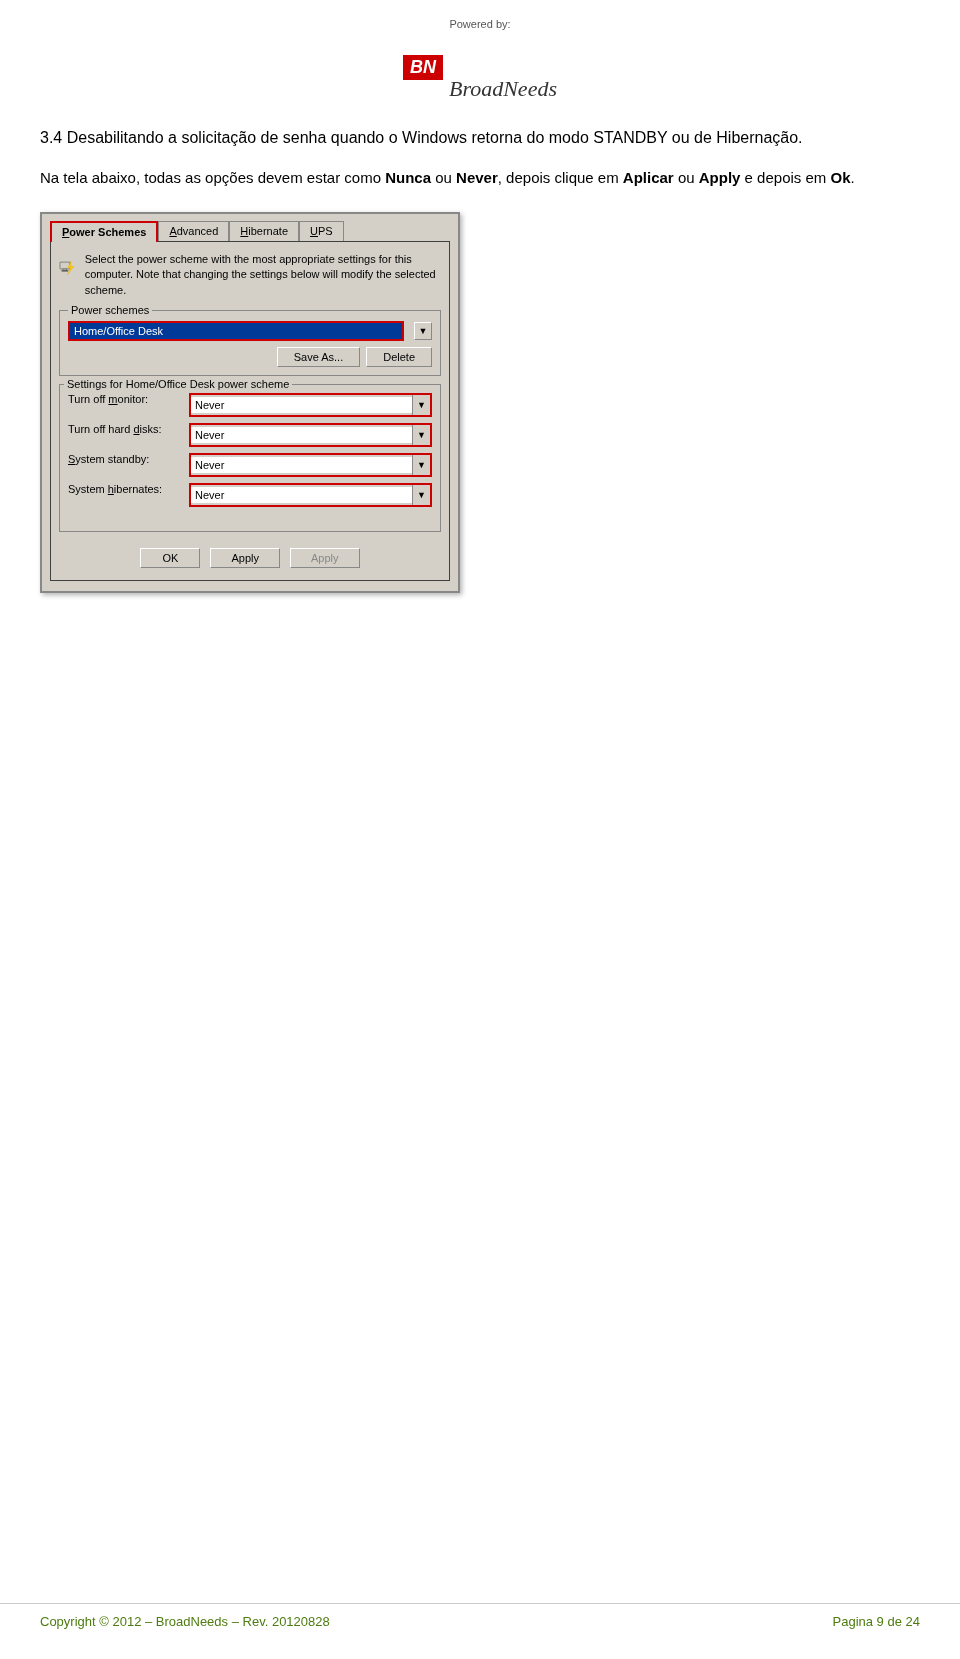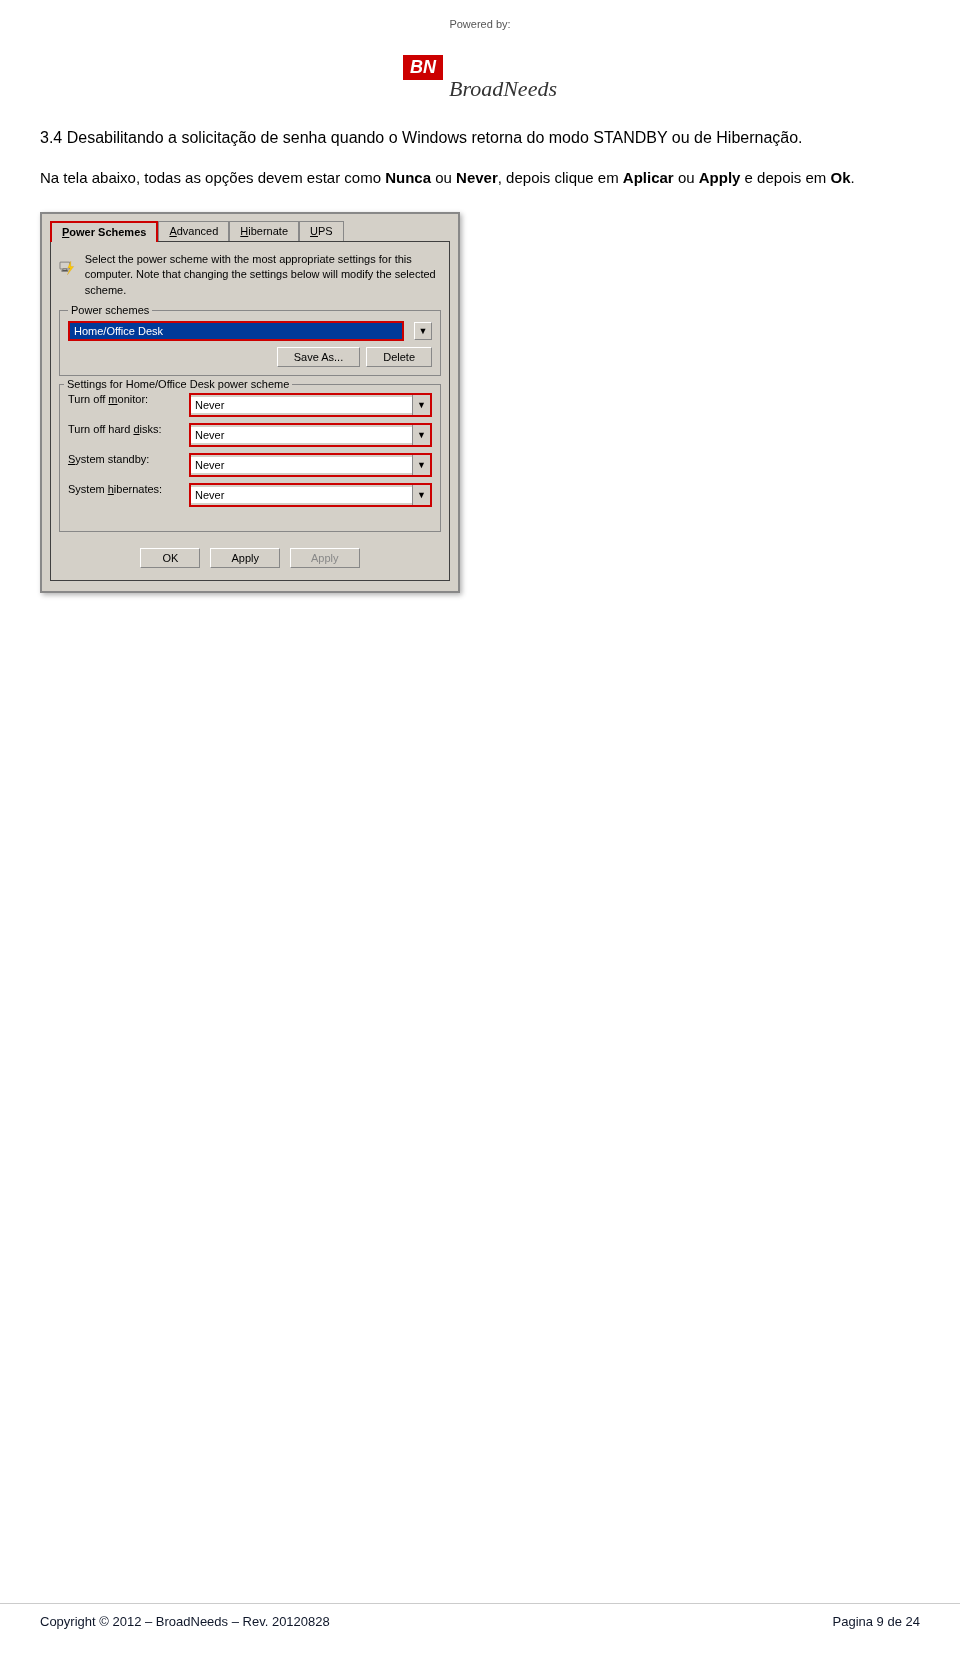--- a/index.html
+++ b/index.html
@@ -324,21 +324,21 @@
     .footer {
       position: absolute;
       bottom: 20px;
       left: 0;
       right: 0;
       padding: 10px 40px;
       border-top: 1px solid #ccc;
       display: flex;
       justify-content: space-between;
       font-size: 13px;
-      color: #0f172a;
+      color: #4d7c0f;
     }
 
     
     .power-icon-svg {
       width: 32px;
       height: 32px;
     }
   </style>
 </head>
 <body>

